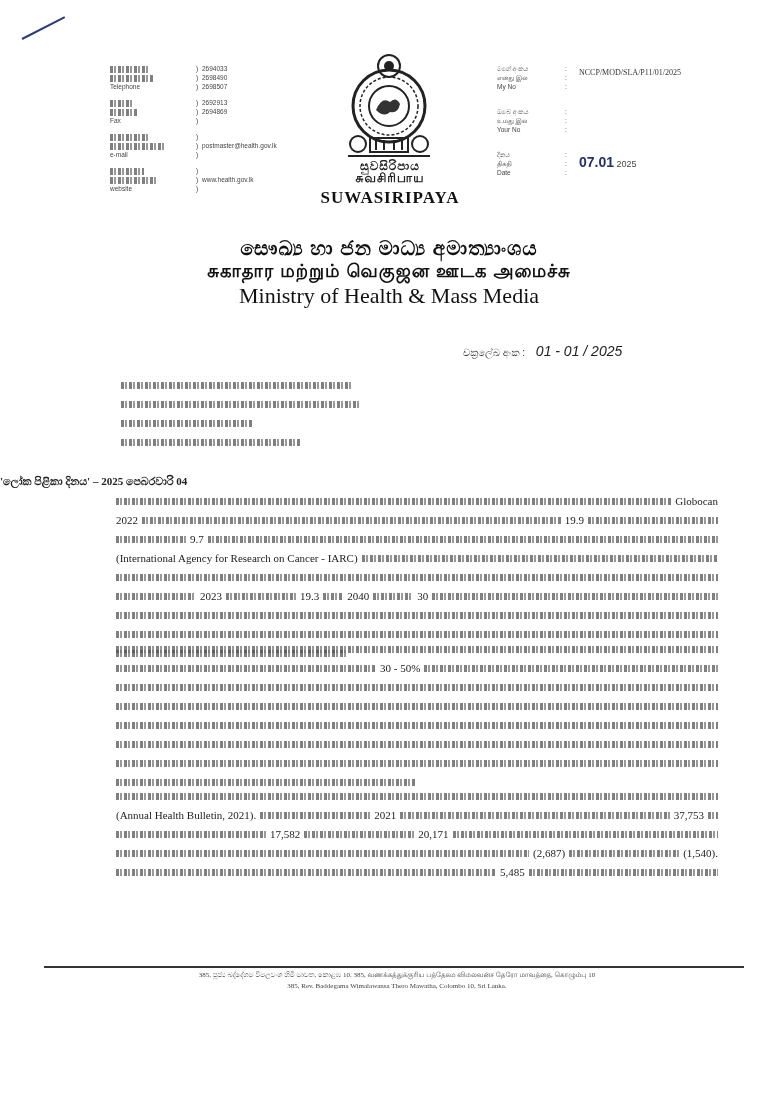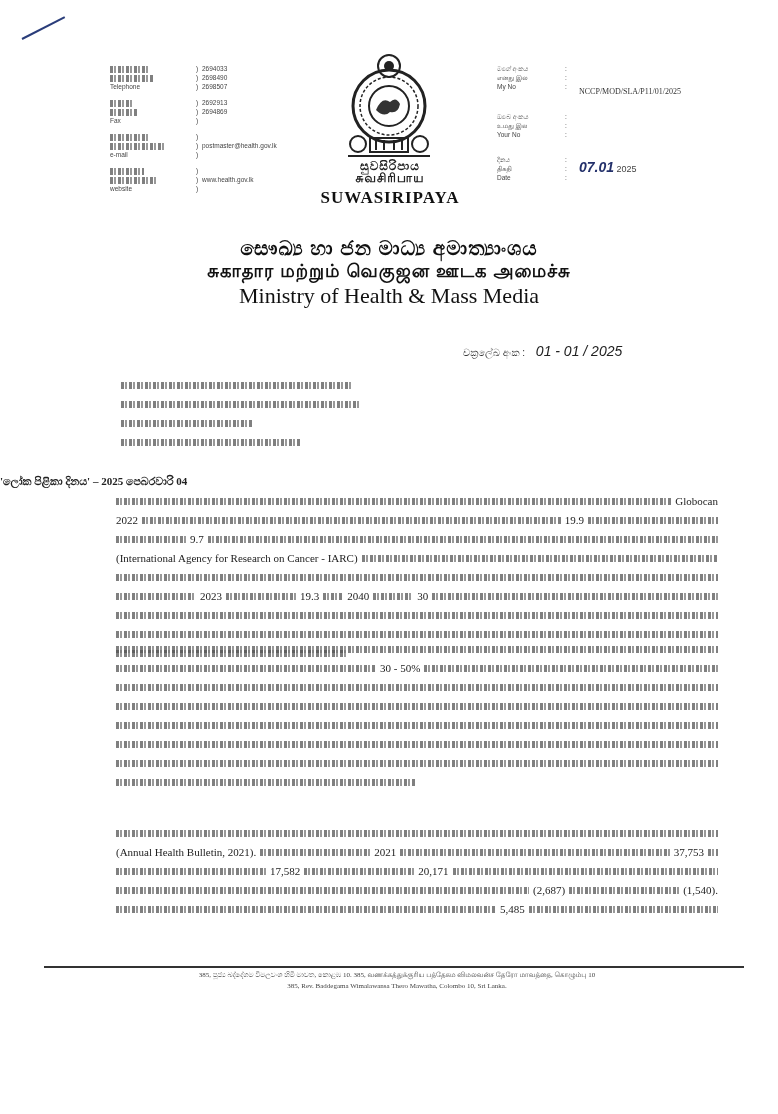--- a/index.html
+++ b/index.html
@@ -23,24 +23,24 @@
   .emblem-text .si { font-family:"Liberation Sans", sans-serif; font-size:12px; font-weight:bold;
                      letter-spacing:1px; color:#222; line-height:12px; }
   .emblem-text .en { font-size:17px; font-weight:bold; letter-spacing:1px; margin-top:4px; color:#111; }
 
   
   .refs { position:absolute; left:497px; top:64px; font-family:"Liberation Sans", sans-serif;
           font-size:6.5px; color:#444; line-height:9px; }
   .refs .grp { display:flex; margin-bottom:16px; }
   .refs .lbls { width:68px; }
   .refs .seps { width:14px; }
-  .refs .val { font-family:"Liberation Serif", serif; font-size:8px; color:#333; margin-top:23px; }
+  .refs .val { font-family:"Liberation Serif", serif; font-size:8px; color:#333; margin-top:4px; }
   .refs .date-val { font-size:9px; margin-top:8px; }
   .refs .date-hand { font-family:"Liberation Sans", sans-serif; font-size:14px; color:#23306a;
-                     font-style:italic; font-weight:bold; }
+                     font-weight:bold; }
 
   
   .ministry { position:absolute; left:0; top:236px; width:778px; text-align:center; }
   .ministry .l1 { font-family:"Liberation Sans", sans-serif; font-size:20px; font-weight:bold;
                   color:#111; letter-spacing:1px; line-height:24px; }
   .ministry .l2 { font-family:"Liberation Sans", sans-serif; font-size:18px; font-weight:bold;
                   color:#111; letter-spacing:1px; line-height:22px; }
   .ministry .l3 { font-size:22px; color:#111; line-height:28px; }
 
   .my-no { position:absolute; left:463px; top:343px; font-family:"Liberation Sans", sans-serif;
@@ -54,21 +54,21 @@
           background:repeating-linear-gradient(90deg,#555 0 3px,#fff 3px 4px,#777 4px 6px,#fff 6px 8px);
           opacity:.75; }
 
   .subject { position:absolute; left:0; top:475px; width:778px; text-align:left; font-size:11px;
              font-weight:bold; color:#222; }
 
   .body { position:absolute; left:116px; width:602px; font-size:11px; color:#222; line-height:19px;
           text-align:justify; }
   .p1 { top:492px; }
   .p2 { top:640px; }
-  .p3 { top:824px; }
+  .p3 { top:787px; }
   .line { display:flex; align-items:center; white-space:nowrap; height:19px; gap:4px; }
   .line .scan { flex:1; }
   .line .txt { flex:none; }
 
   .footer-rule { position:absolute; left:44px; top:966px; width:700px; height:2px; background:#333; }
   .footer { position:absolute; left:8px; top:970px; width:778px; text-align:center; font-size:7px;
             color:#444; line-height:11px; }
 </style>
 </head>
 <body>

